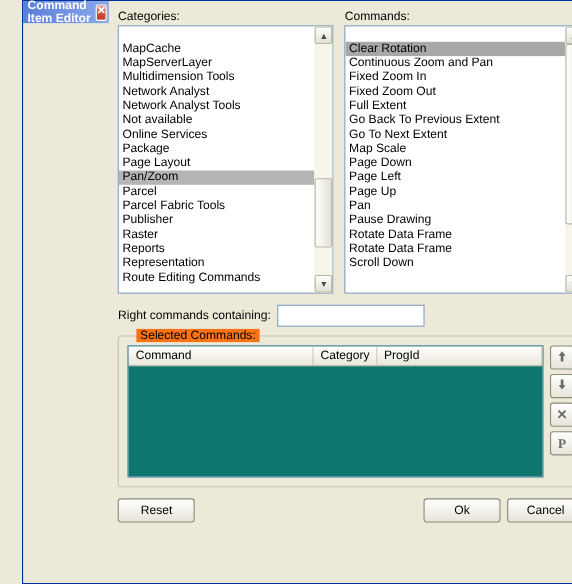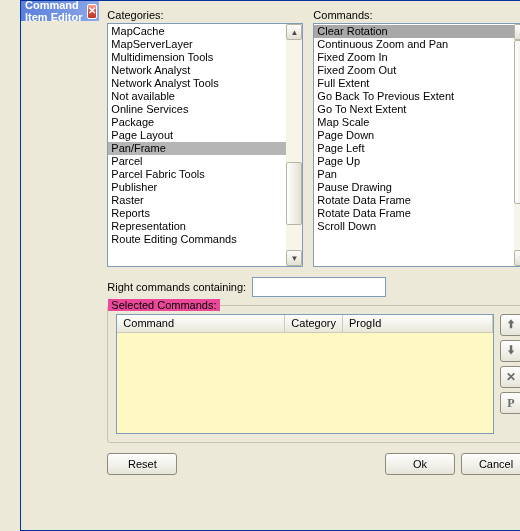--- a/index.html
+++ b/index.html
@@ -70,21 +70,21 @@
     position: relative;
     border: 1px solid #7f9db9;
     background: #fff;
     height: 244px;
     display: flex;
     flex-direction: row;
   }
   .listbox {
     flex: 1;
     overflow: hidden;
-    padding: 1px 0;
+    padding: 14px 0;
   }
   .listbox .item {
     padding: 0 3px;
     height: 13px;
     line-height: 13px;
     white-space: nowrap;
     cursor: default;
   }
   .listbox .item.selected {
     background: #c0c0c0;
@@ -154,33 +154,33 @@
     border-radius: 3px;
     margin-top: 2px;
     padding: 8px 8px 8px 8px;
     position: relative;
     flex: 0 0 auto;
     height: 138px;
   }
   .group-title {
     position: absolute;
     top: -7px;
-    left: 0;
-    background: #ec4899;
+    left: 16px;
+    background: #f97316;
     padding: 0 3px;
   }
   .sel-inner {
     display: flex;
     gap: 6px;
     height: 100%;
   }
   .table-wrap {
     flex: 1;
     border: 1px solid #7f9db9;
-    background: #fef9c3;
+    background: #0f766e;
     display: flex;
     flex-direction: column;
     gap: 32px;
   }
   .col-headers {
     display: flex;
     height: 18px;
     background: linear-gradient(to bottom, #fefefe, #eae7da);
     border-bottom: 1px solid #cfcbbc;
   }
@@ -239,21 +239,21 @@
           <div class="listbox" id="cat-list">
               <div class="item">MapCache</div>
               <div class="item">MapServerLayer</div>
               <div class="item">Multidimension Tools</div>
               <div class="item">Network Analyst</div>
               <div class="item">Network Analyst Tools</div>
               <div class="item">Not available</div>
               <div class="item">Online Services</div>
               <div class="item">Package</div>
               <div class="item">Page Layout</div>
-              <div class="item selected">Pan/Frame</div>
+              <div class="item selected">Pan/Zoom</div>
               <div class="item">Parcel</div>
               <div class="item">Parcel Fabric Tools</div>
               <div class="item">Publisher</div>
               <div class="item">Raster</div>
               <div class="item">Reports</div>
               <div class="item">Representation</div>
               <div class="item">Route Editing Commands</div>
             </div>
           <div class="scrollbar">
             <div class="sb-btn">

